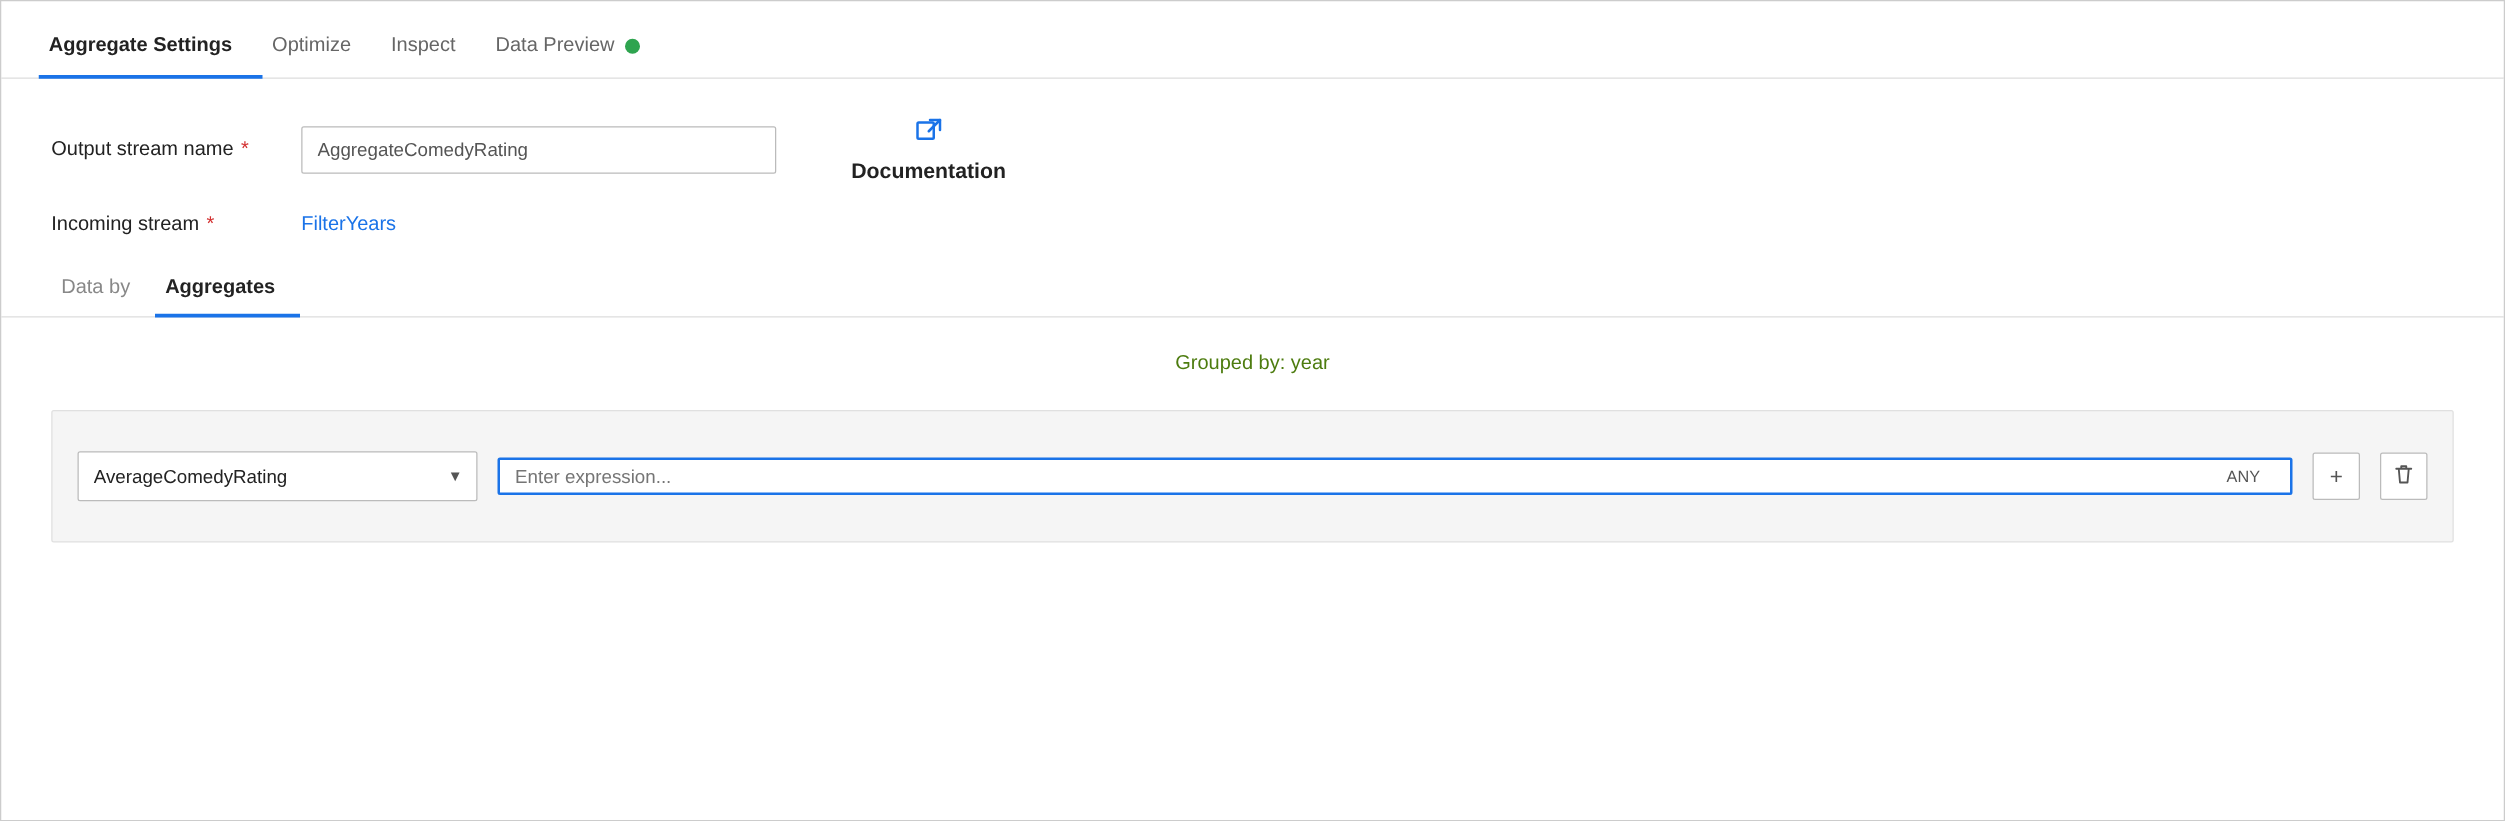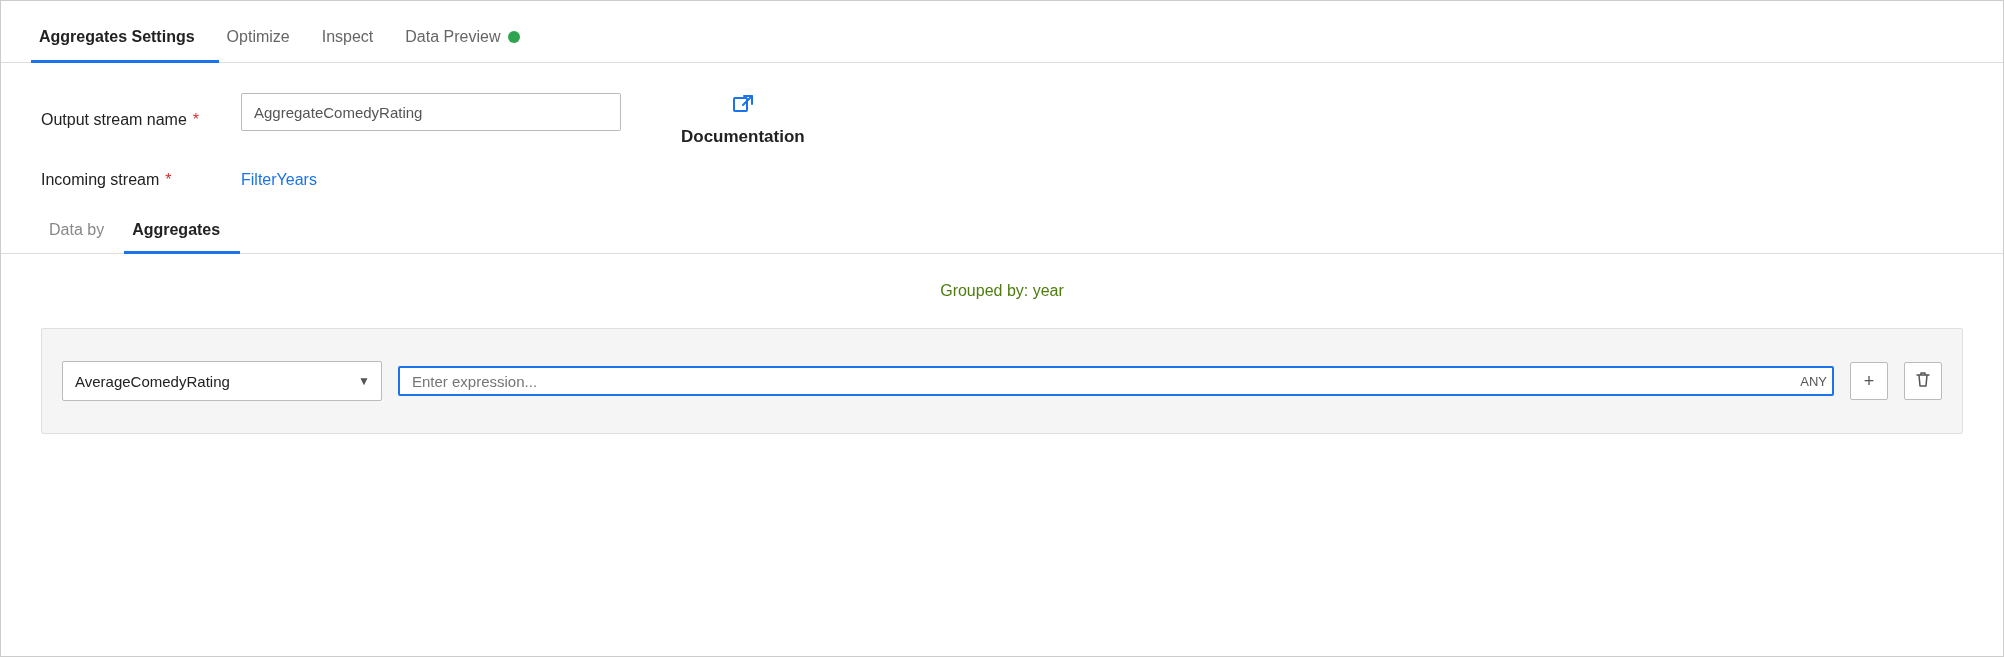--- a/index.html
+++ b/index.html
@@ -70,20 +70,21 @@
 
     
     .main-content {
       padding: 30px 40px 30px 40px;
       flex: 1;
     }
 
     
     .form-row {
       display: flex;
+      align-items: center;
       margin-bottom: 24px;
     }
 
     .form-label {
       font-size: 16px;
       color: #222;
       min-width: 200px;
       display: flex;
       align-items: center;
       gap: 6px;
@@ -229,21 +230,21 @@
       border-radius: 2px;
       padding: 0 48px 0 12px;
       font-size: 15px;
       color: #888;
       background: #fff;
       outline: none;
     }
 
     .any-badge {
       position: absolute;
-      right: 7px;
+      right: 26px;
       top: 50%;
       transform: translateY(-50%);
       font-size: 13px;
       color: #555;
       font-weight: 500;
       pointer-events: none;
     }
 
     .add-btn, .delete-btn {
       width: 38px;
@@ -259,21 +260,21 @@
       color: #555;
       flex-shrink: 0;
     }
   </style>
 </head>
 <body>
 
 <div class="container">
 
   <div class="tab-bar">
-    <div class="tab active">Aggregates Settings</div>
+    <div class="tab active">Aggregate Settings</div>
     <div class="tab">Optimize</div>
     <div class="tab">Inspect</div>
     <div class="tab-data-preview">
       <span>Data Preview</span>
       <span class="dot-green"></span>
     </div>
   </div>
 
   <div class="main-content">
 

